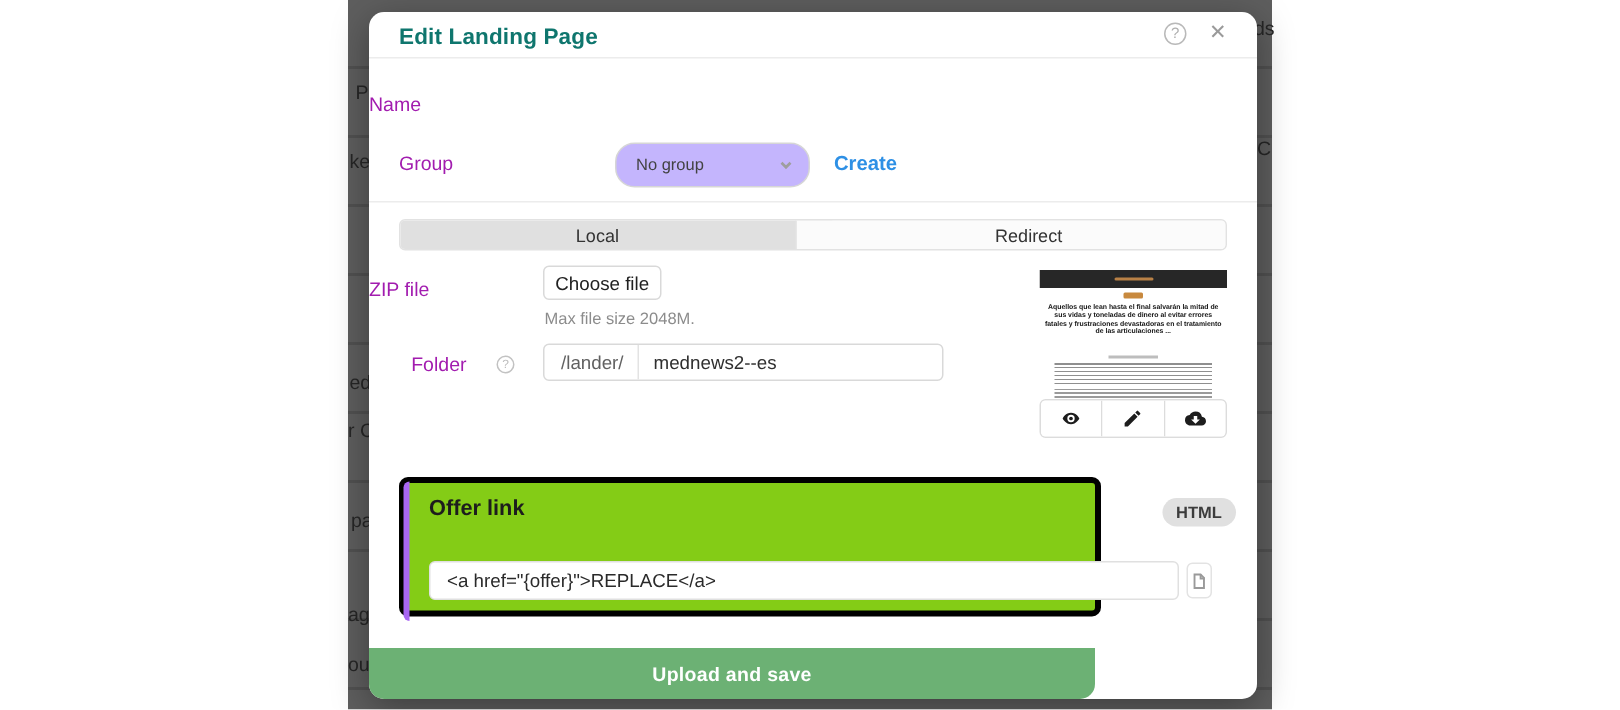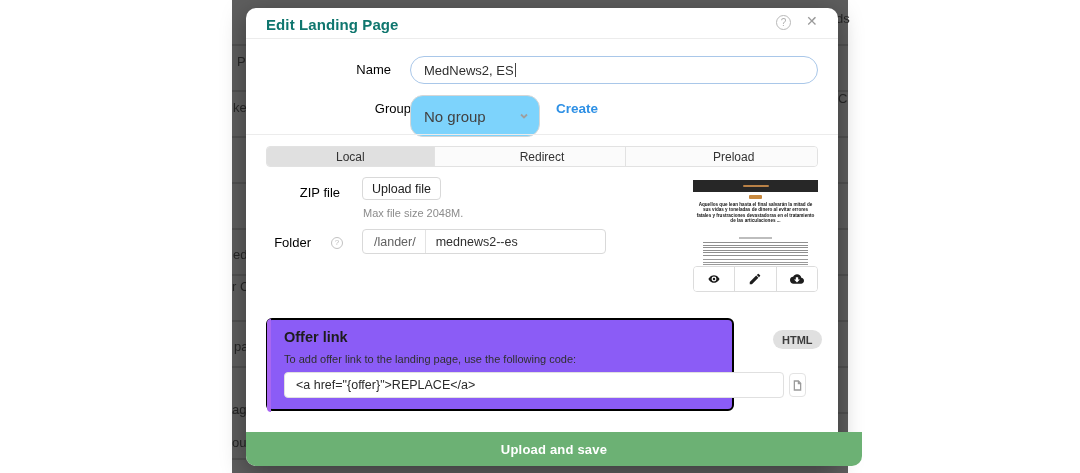--- a/index.html
+++ b/index.html
@@ -15,30 +15,30 @@
   
   .modal { position:absolute; left:246px; top:8px; width:592px; height:458px;
     background:#fff; border-radius:10px; box-shadow:0 6px 24px rgba(0,0,0,.35); }
   .modal-header { position:absolute; left:0; top:0; width:592px; height:31px;
     border-bottom:1px solid #ececec; }
   .modal-title { position:absolute; left:20px; top:8px; font-size:15px; font-weight:700; color:#0f766e; letter-spacing:.1px; }
   .help-circle { position:absolute; left:530px; top:7px; width:15px; height:15px; border:1.4px solid #b9b9b9;
     border-radius:50%; color:#b0b0b0; font-size:10px; line-height:13px; text-align:center; cursor:pointer; }
   .close-x { position:absolute; left:560px; top:5px; font-size:14px; color:#9a9a9a; cursor:pointer; }
 
-  .form-label { position:absolute; font-size:13px; color:#000000; text-align:right; }
+  .form-label { position:absolute; font-size:13px; color:#a21caf; }
 
   .name-input { position:absolute; left:164px; top:48px; width:408px; height:28px;
     border:1px solid #a9c7e9; border-radius:14px; background:#fff; display:flex; align-items:center;
     padding:0 13px; font-size:13px; color:#2f2f2f; }
   .caret { display:inline-block; width:1px; height:14px; background:#444; margin-left:1px; }
 
-  .group-select { position:absolute; left:164px; top:87px; width:130px; height:42px;
-    border:1px solid #d6d6d6; border-radius:13px; background:#7dd3fc; display:flex; align-items:center;
-    justify-content:space-between; padding:0 10px 0 13px; font-size:15px; color:#424242; cursor:pointer; }
+  .group-select { position:absolute; left:164px; top:87px; width:130px; height:30px;
+    border:1px solid #d6d6d6; border-radius:13px; background:#c4b5fd; display:flex; align-items:center;
+    justify-content:space-between; padding:0 10px 0 13px; font-size:11px; color:#424242; cursor:pointer; }
   .create-link { position:absolute; left:310px; top:93px; font-size:13.5px; font-weight:700; color:#2e90e5; cursor:pointer; }
 
   .divider2 { position:absolute; left:0; top:126px; width:592px; border-top:1px solid #ececec; }
 
   .tabs { position:absolute; left:20px; top:138px; width:552px; height:21px; display:flex;
     border:1px solid #e2e2e2; border-radius:4px; overflow:hidden; background:#fbfbfb;gap:24px; }
   .tab { flex:1; display:flex; align-items:center; justify-content:center; font-size:12px; color:#333;
     border-right:1px solid #e2e2e2; cursor:pointer; background:#fbfbfb; }
   .tab:last-child { border-right:none; }
   .tab.active { background:#e0e0e0; }
@@ -46,21 +46,21 @@
   .zip-label { left:0; width:94px; top:177px; }
   .choose-file { position:absolute; left:116px; top:169px; width:79px; height:23px; background:#fff;
     border:1px solid #d9d9d9; border-radius:4px; font-size:12.5px; color:#212121; display:flex;
     align-items:center; justify-content:center; cursor:pointer; font-weight:400; }
   .max-size { position:absolute; left:117px; top:199px; font-size:11px; color:#8c8c8c; }
 
   .folder-label-wrap { position:absolute; left:0; top:227px; width:97px; display:flex; justify-content:flex-end;
     align-items:center; gap:20px; }
   .q-circle { width:12px; height:12px; border:1.2px solid #c2c2c2; border-radius:50%; color:#bdbdbd;
     font-size:8px; line-height:10px; text-align:center; cursor:pointer; }
-  .folder-group { position:absolute; left:116px; top:221px; width:244px; height:25px; border:1px solid #d9d9d9;
+  .folder-group { position:absolute; left:116px; top:221px; width:267px; height:25px; border:1px solid #d9d9d9;
     border-radius:4px; display:flex; align-items:stretch; background:#fff; }
   .folder-prefix { display:flex; align-items:center; padding:0 9px 0 11px; font-size:12.5px; color:#616161;
     border-right:1px solid #e3e3e3; }
   .folder-value { display:flex; align-items:center; padding:0 10px; font-size:12.5px; color:#2f2f2f; }
 
   
   .thumb { position:absolute; left:447px; top:170px; width:125px; height:88px; background:#fff; overflow:hidden; }
   .thumb-bar { position:absolute; left:0; top:2px; width:125px; height:12px; background:#272727;
     display:flex; align-items:center; justify-content:center; }
   .thumb-bar-text { width:26px; height:2.5px; background:#b98146; border-radius:1px; }
@@ -74,36 +74,36 @@
     background:repeating-linear-gradient(180deg,#9a9a9a 0,#9a9a9a 1px,transparent 1px,transparent 2.6px); }
 
   .thumb-actions { position:absolute; left:447px; top:258px; width:125px; height:26px; display:flex;
     border:1px solid #dcdcdc; border-radius:4px; overflow:hidden; background:#fff; }
   .t-act { flex:1; display:flex; align-items:center; justify-content:center; border-right:1px solid #dcdcdc;
     cursor:pointer; background:#fff; }
   .t-act:last-child { border-right:none; }
   .t-act svg { width:14px; height:14px; fill:#1d1d1d; }
 
   
-  .offer-card { position:absolute; left:20px; top:310px; width:468px; height:93px; background:#8b5cf6;
-    border:2px solid #000000; border-radius:6px; }
+  .offer-card { position:absolute; left:20px; top:310px; width:468px; height:93px; background:#84cc16;
+    border:4px solid #000000; border-radius:6px; }
   .offer-accent { position:absolute; left:-1px; top:-1px; width:4px; height:93px;
     border-radius:6px 0 0 6px; background:#a866f2; }
   .offer-title { position:absolute; left:16px; top:9px; font-size:14.5px; font-weight:700; color:#1d1d1d; }
   .offer-badge { position:absolute; left:505px; top:10px; height:19px; padding:0 9px; background:#e0e0e0;
     border-radius:11px; font-size:11px; font-weight:700; color:#3c3c3c; display:flex; align-items:center; }
   .offer-desc { position:absolute; left:16px; top:33px; font-size:11px; color:#2f2f2f; }
   .offer-code { position:absolute; left:16px; top:52px; width:500px; height:26px; border:1px solid #e0e0e0;
     border-radius:4px; display:flex; align-items:center; padding:0 11px; font-size:12.5px; color:#2a2a2a;
     background:#fff; white-space:pre; }
   .copy-btn { position:absolute; left:521px; top:53px; width:17px; height:24px; border:1px solid #e3e3e3;
     border-radius:4px; display:flex; align-items:center; justify-content:center; cursor:pointer; background:#fff; }
   .copy-btn svg { width:9px; height:11px; stroke:#9a9a9a; fill:none; stroke-width:1.4; }
 
-  .submit-btn { position:absolute; left:0; top:424px; width:616px; height:34px; background:#6cb174;
+  .submit-btn { position:absolute; left:0; top:424px; width:484px; height:34px; background:#6cb174;
     border:none; border-radius:0 0 10px 10px; color:#fff; font-size:13px; font-weight:700;
     font-family:"Liberation Sans", sans-serif; cursor:pointer; letter-spacing:.2px; }
 
   .select-chevron svg { width:10px; height:10px; stroke:#9e9e9e; fill:none; stroke-width:1.8; display:block; }
 </style>
 </head>
 <body>
 
 <div class="stage">
 
@@ -121,46 +121,41 @@
 
   <div class="modal">
 
     <div class="modal-header">
       <div class="modal-title">Edit Landing Page</div>
       <div class="help-circle">?</div>
       <div class="close-x">✕</div>
     </div>
 
     <label class="form-label" style="left:0;top:54px;width:145px;">Name</label>
-    <div class="name-input">
-      <span>MedNews2, ES</span>
-        <span class="caret"></span>
-    </div>
 
     <label class="form-label" style="left:0;top:93px;width:145px;margin-left:20px;">Group</label>
     <div class="group-select">
       <span>No group</span>
       <span class="select-chevron">
         <svg viewBox="0 0 10 10">
             <polyline points="2,3.5 5,6.5 8,3.5"></polyline>
           </svg>
       </span>
     </div>
     <span class="create-link">Create</span>
 
     <div class="divider2"></div>
 
     <div class="tabs">
       <div class="tab active">Local</div>
       <div class="tab">Redirect</div>
-      <div class="tab">Preload</div>
     </div>
 
     <label class="form-label zip-label">ZIP file</label>
-    <div class="choose-file">Upload file</div>
+    <div class="choose-file">Choose file</div>
     <div class="max-size">Max file size 2048M.</div>
 
     <div class="folder-label-wrap">
       <span class="form-label" style="position:static">Folder</span>
       <span class="q-circle">?</span>
     </div>
     <div class="folder-group">
       <span class="folder-prefix">/lander/</span>
       <span class="folder-value">mednews2--es</span>
     </div>
@@ -192,21 +187,20 @@
         <svg viewBox="0 0 24 24">
             <path d="M19.35 10.04A7.49 7.49 0 0 0 12 4C9.11 4 6.6 5.64 5.35 8.04A5.994 5.994 0 0 0 0 14c0 3.31 2.69 6 6 6h13c2.76 0 5-2.24 5-5 0-2.64-2.05-4.78-4.65-4.96zM17 13l-5 5-5-5h3V9h4v4h3z"></path>
           </svg>
       </div>
     </div>
 
     <div class="offer-card">
       <div class="offer-accent"></div>
       <div class="offer-title">Offer link</div>
       <div class="offer-badge">HTML</div>
-      <div class="offer-desc">To add offer link to the landing page, use the following code:</div>
       <div class="offer-code">&lt;a href="{offer}"&gt;REPLACE&lt;/a&gt;</div>
       <div class="copy-btn">
         <svg viewBox="0 0 10 12">
             <path d="M1.5 1h4.5l2.5 2.5V11h-7z"></path>
             <path d="M6 1v3h3"></path>
           </svg>
       </div>
     </div>
 
     <button class="submit-btn">Upload and save</button>

